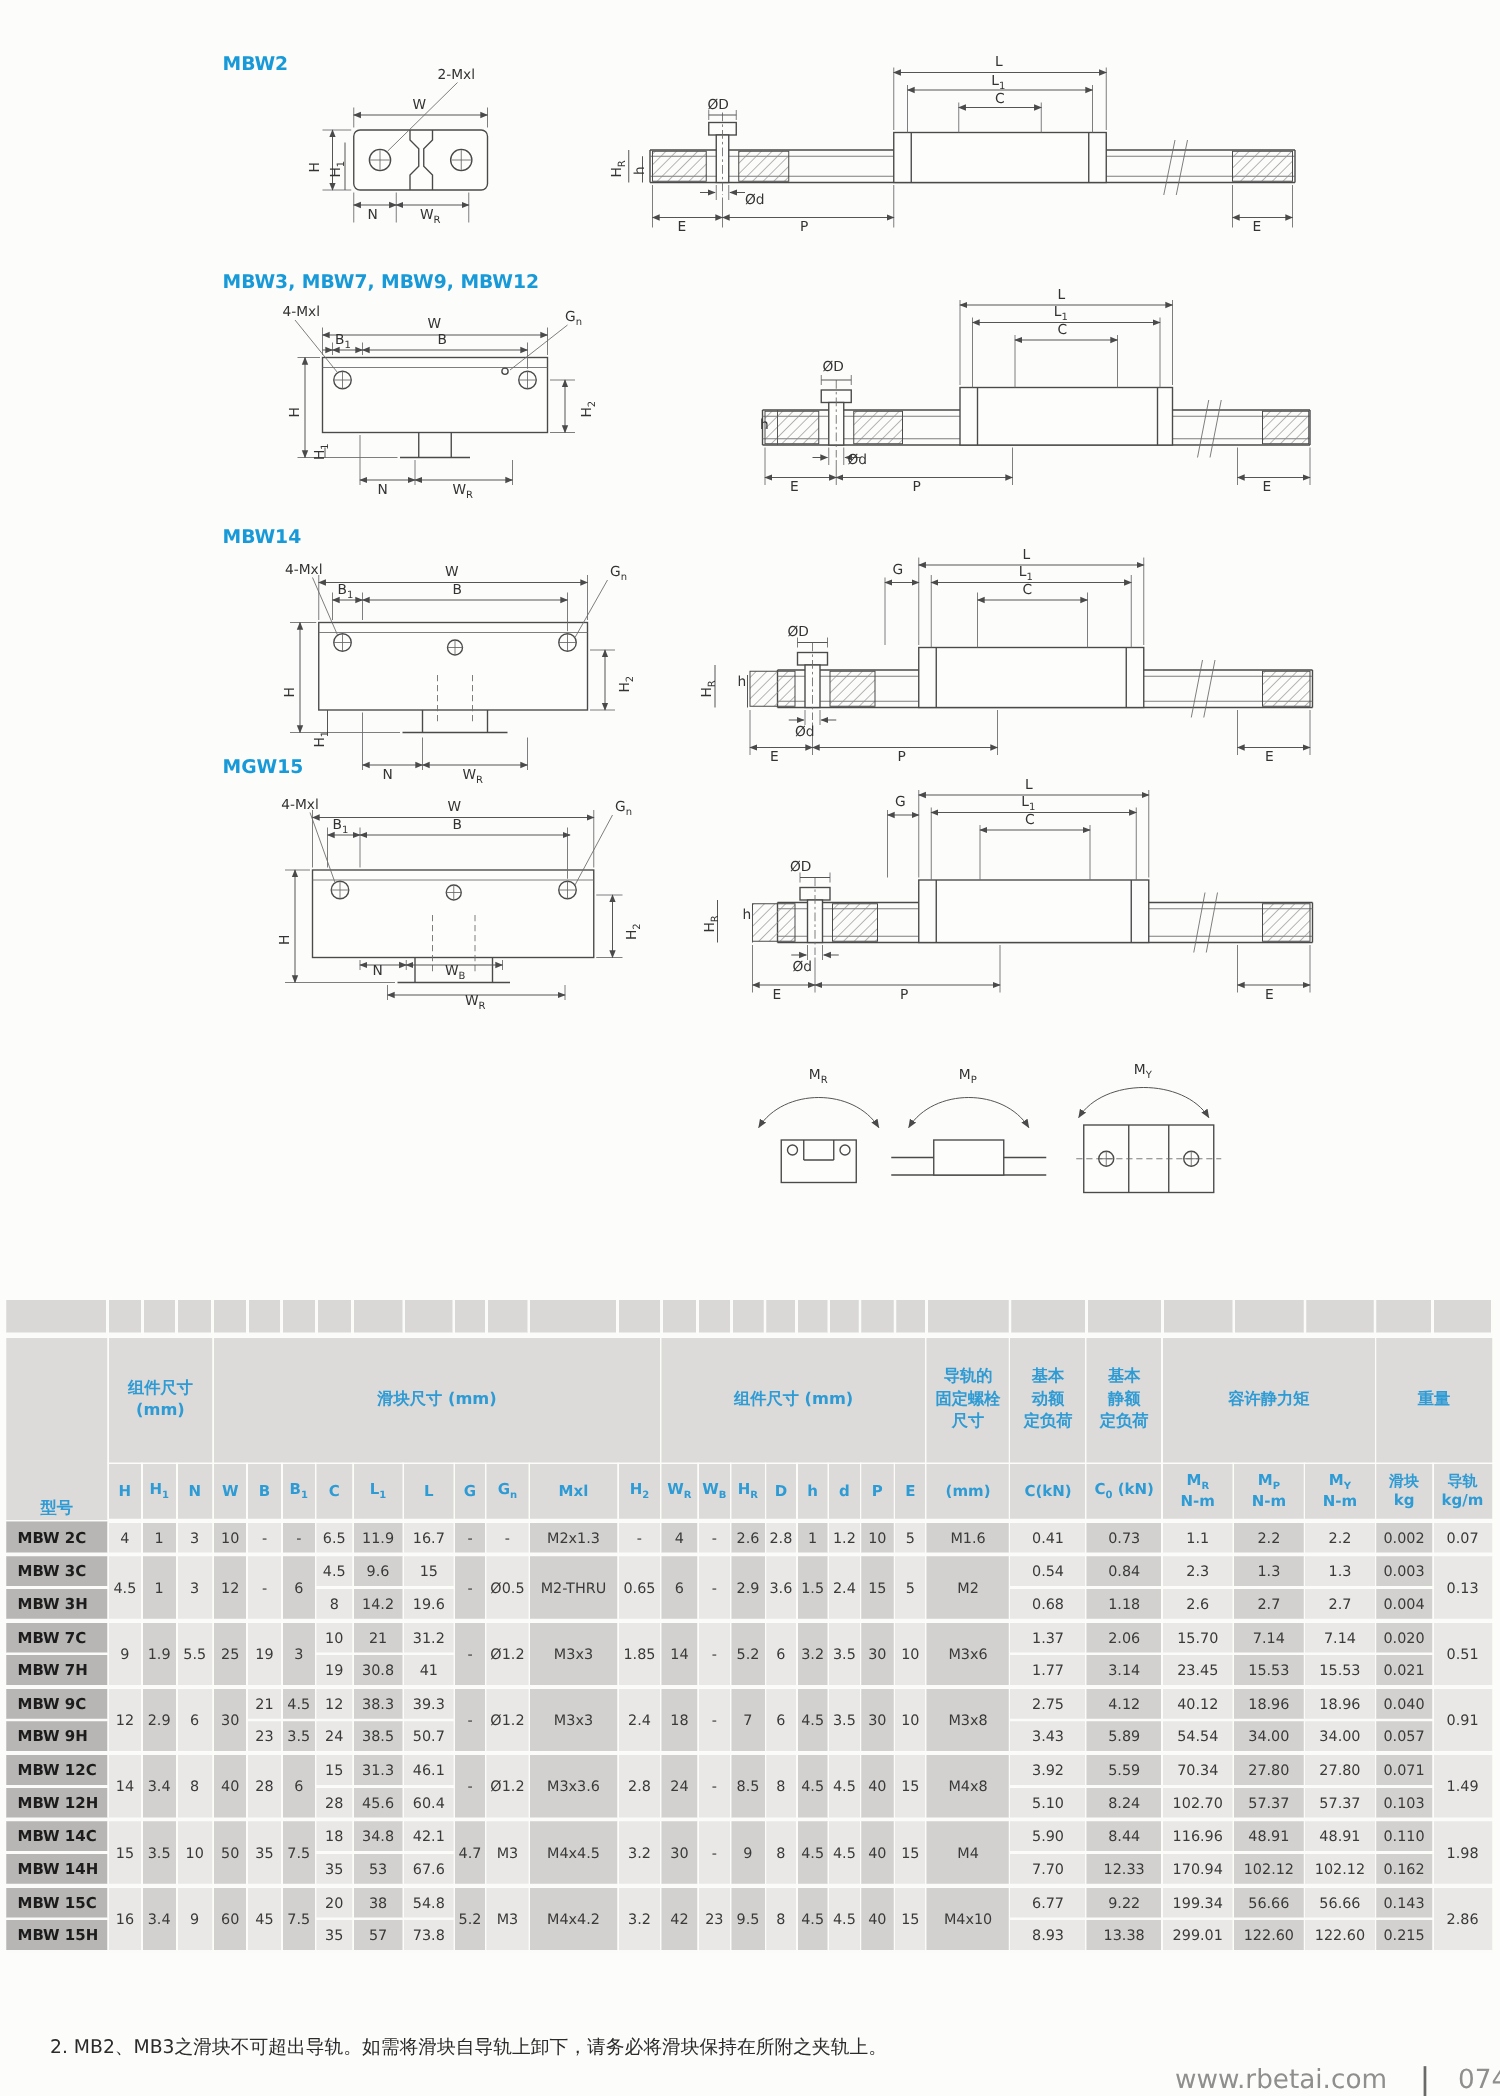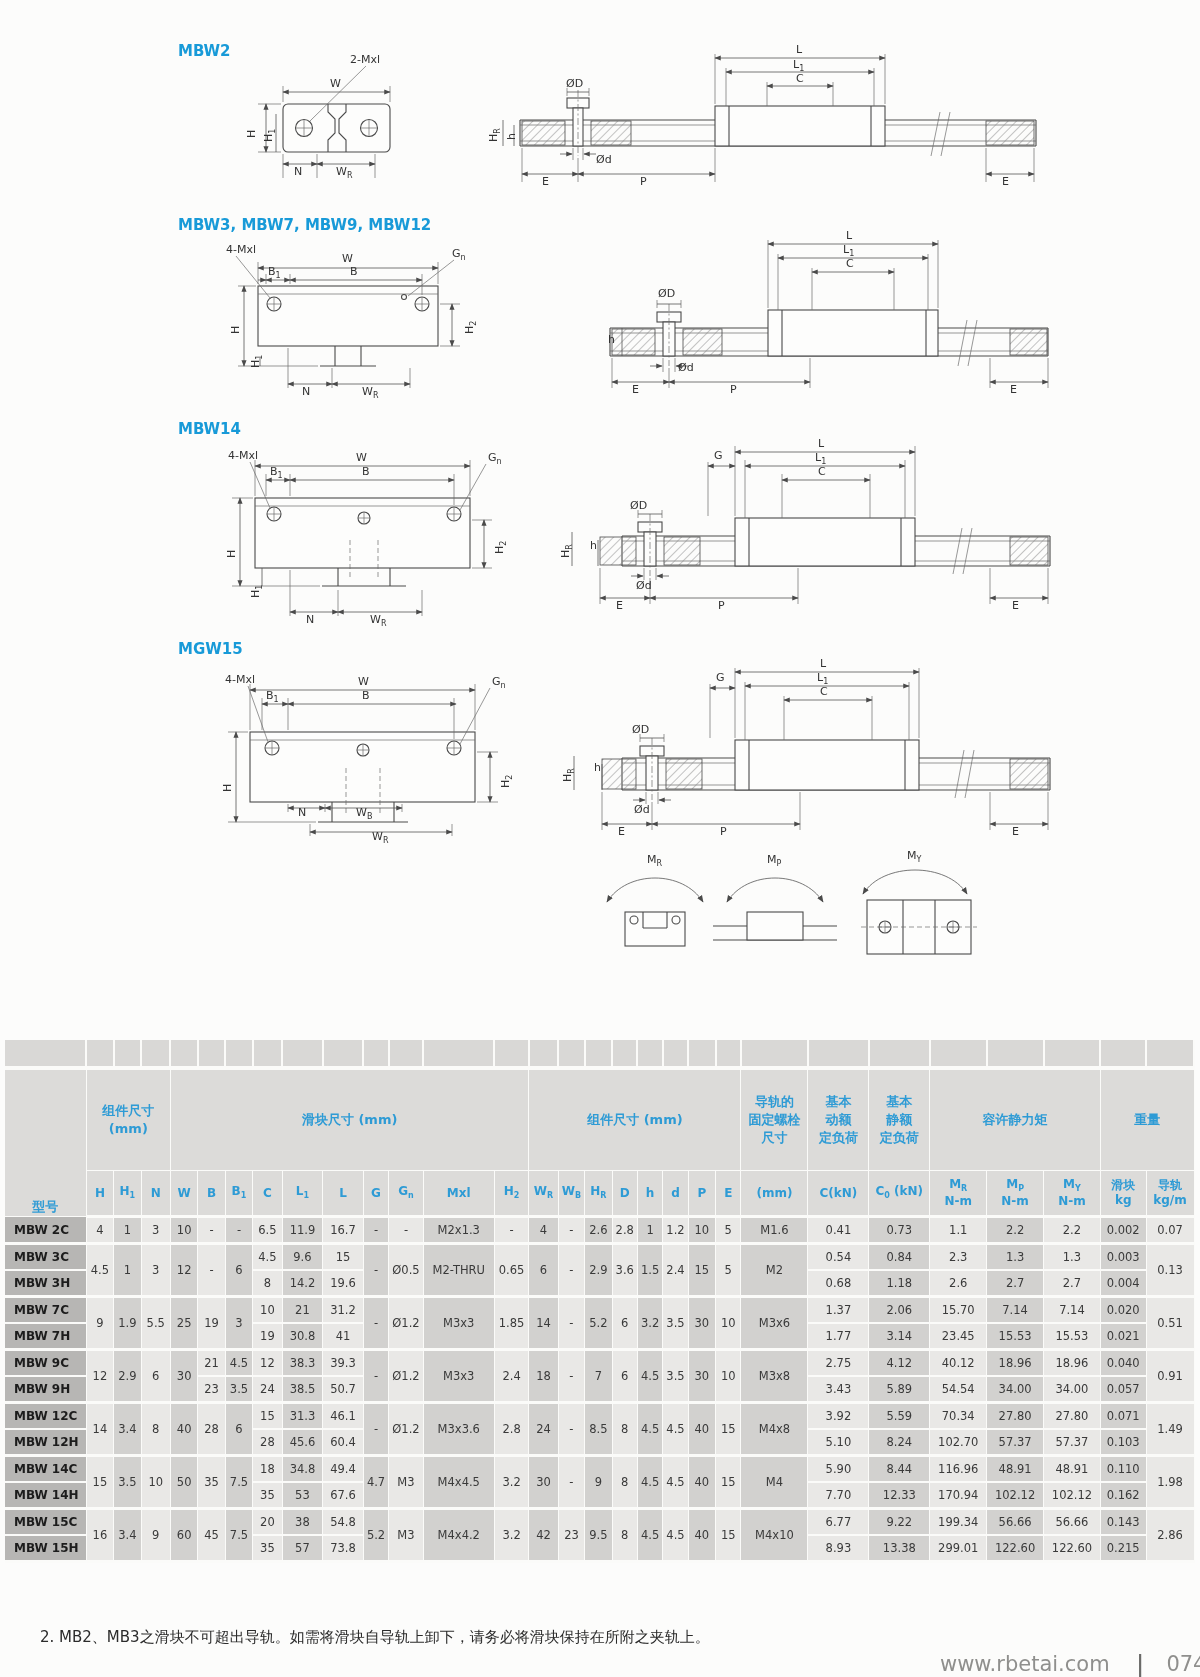--- a/index.html
+++ b/index.html
@@ -288,21 +288,21 @@
         <span class="dim-label" style="left: 460px; top: 80px;">ØD</span>
         <span class="dim-label rot" style="left: 390px; top: 138px;">H<sub>R</sub></span>
         <span class="dim-label" style="left: 420px; top: 120px;">h</span>
         <span class="dim-label" style="left: 466px; top: 160px;">Ød</span>
         <span class="dim-label" style="left: 446px; top: 180px;">E</span>
         <span class="dim-label" style="left: 548px; top: 180px;">P</span>
         <span class="dim-label" style="left: 842px; top: 180px;">E</span>
       </div>
   </div>
 
-  <div class="dsec" style="top:640px;height:218px;text-decoration:underline;">
+  <div class="dsec" style="top:604px;height:218px;text-decoration:underline;">
     <h2 class="dtitle">MGW15</h2>
     <svg width="900" height="218" viewBox="0 0 900 218">
       <defs>
         <pattern id="hD" width="6" height="6" patternUnits="userSpaceOnUse" patternTransform="rotate(45)">
           <line x1="0" y1="0" x2="0" y2="6" stroke="#8a8a8a" stroke-width="1"></line>
           </pattern>
         <marker id="aD" viewBox="0 0 10 10" refX="9" refY="5" markerWidth="8" markerHeight="8" orient="auto-start-reverse">
           <path d="M0,1 L10,5 L0,9 z" fill="#4a4a4a"></path>
           </marker>
       </defs>
@@ -827,21 +827,21 @@
         <tr>
           <td class="model">MBW 14C</td>
           <td class="ca gend" rowspan="2">15</td>
           <td class="cb gend" rowspan="2">3.5</td>
           <td class="ca gend" rowspan="2">10</td>
           <td class="cb gend" rowspan="2">50</td>
           <td class="ca gend" rowspan="2">35</td>
           <td class="cb gend" rowspan="2">7.5</td>
           <td class="ca">18</td>
           <td class="cb">34.8</td>
-          <td class="ca">49.4</td>
+          <td class="ca">42.1</td>
           <td class="cb gend" rowspan="2">4.7</td>
           <td class="ca gend" rowspan="2">M3</td>
           <td class="cb gend" rowspan="2">M4x4.5</td>
           <td class="ca gend" rowspan="2">3.2</td>
           <td class="cb gend" rowspan="2">30</td>
           <td class="ca gend" rowspan="2">-</td>
           <td class="cb gend" rowspan="2">9</td>
           <td class="ca gend" rowspan="2">8</td>
           <td class="cb gend" rowspan="2">4.5</td>
           <td class="ca gend" rowspan="2">4.5</td>

